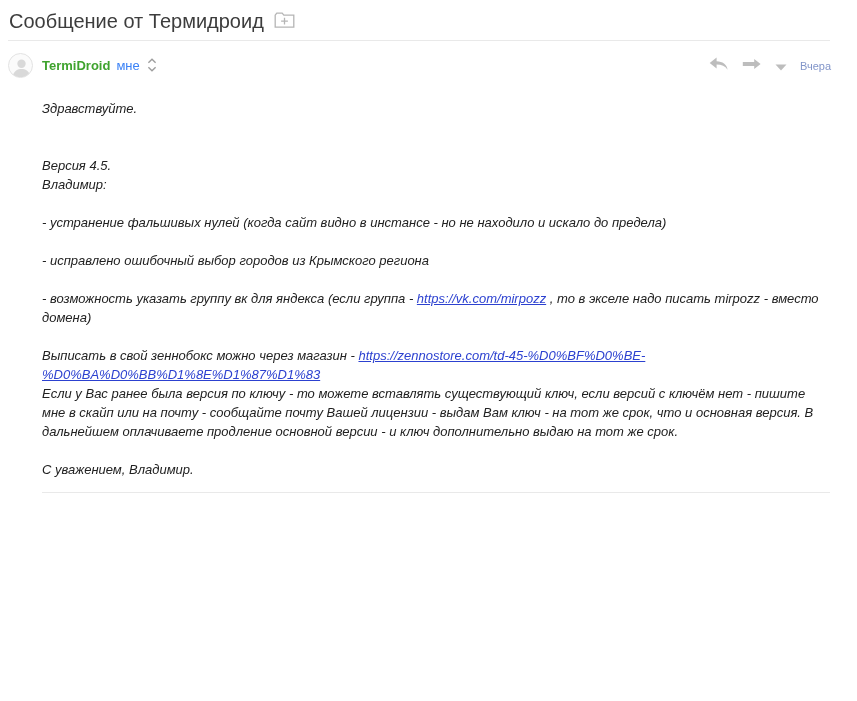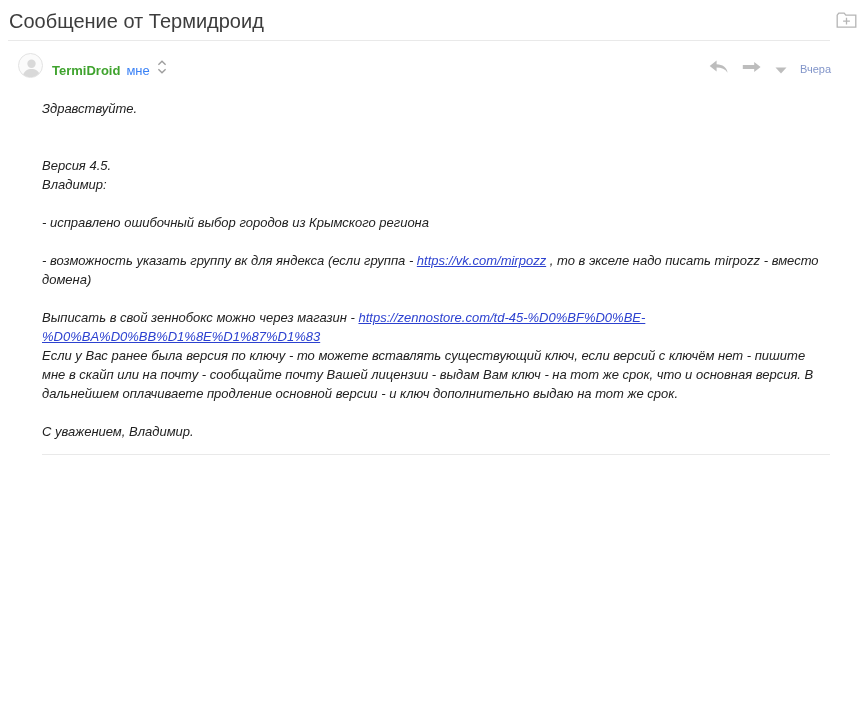--- a/index.html
+++ b/index.html
@@ -6,34 +6,33 @@
   html, body { margin: 0; padding: 0; background: #ffffff; }
   body {
     width: 857px; height: 701px;
     font-family: "Liberation Sans", sans-serif;
     position: relative;
     overflow: hidden;
   }
   .title-bar {
     display: flex; align-items: center; gap: 10px;
     padding: 8px 0 0 9px;
-    justify-content: space-between;
   }
   .page-title {
     font-size: 20px; color: #3d3d3d; font-weight: 400;
     line-height: 26px;
   }
   .folder-plus { margin-top: 2px; cursor: pointer; }
   .divider-top {
     border: none; border-top: 1px solid #e9e9e9;
     margin: 6px 27px 0 8px;
   }
   .msg-header {
-    display: flex; align-items: flex-end;
-    padding: 12px 26px 0 18px;
+    display: flex; align-items: center;
+    padding: 12px 26px 0 8px;
   }
   .avatar {
     width: 25px; height: 25px; border-radius: 50%;
     background: #fbfbfb; border: 1px solid #e3e3e3;
     overflow: hidden; flex: 0 0 auto;
   }
   .sender {
     font-weight: bold; color: var(--sender_green, #3fa32e);
     font-size: 13px; margin-left: 9px; cursor: pointer;
   }
@@ -110,19 +109,20 @@
         <path d="M0.5 0.5 H11.5 L6 6.5 Z" fill="#bdbdbd"></path>
       </svg>
     </span>
     <span class="date">Вчера</span>
   </span>
 </div>
 
 <div class="body">
     <div class="para"><span>Здравствуйте.</span></div>
     <div class="para"><br><span>Версия 4.5.</span><br><span>Владимир:</span></div>
+    <div class="para"><span>- устранение фальшивых нулей (когда сайт видно в инстансе - но не находило и искало до предела)</span></div>
     <div class="para"><span>- исправлено ошибочный выбор городов из Крымского региона</span></div>
     <div class="para"><span>- возможность указать группу вк для яндекса (если группа - </span><a href="#">https://vk.com/mirpozz</a><span> , то в экселе надо писать mirpozz - вместо домена)</span></div>
     <div class="para"><span>Выписать в свой зеннобокс можно через магазин - </span><a href="#">https://zennostore.com/td-45-%D0%BF%D0%BE-</a><br><a href="#">%D0%BA%D0%BB%D1%8E%D1%87%D1%83</a><br><span>Если у Вас ранее была версия по ключу - то можете вставлять существующий ключ, если версий с ключём нет - пишите мне в скайп или на почту - сообщайте почту Вашей лицензии - выдам Вам ключ - на тот же срок, что и основная версия. В дальнейшем оплачиваете продление основной версии - и ключ дополнительно выдаю на тот же срок.</span></div>
     <div class="para"><span>С уважением, Владимир.</span></div>
   </div>
 
 <hr class="divider-bottom">
 
 </body></html>

